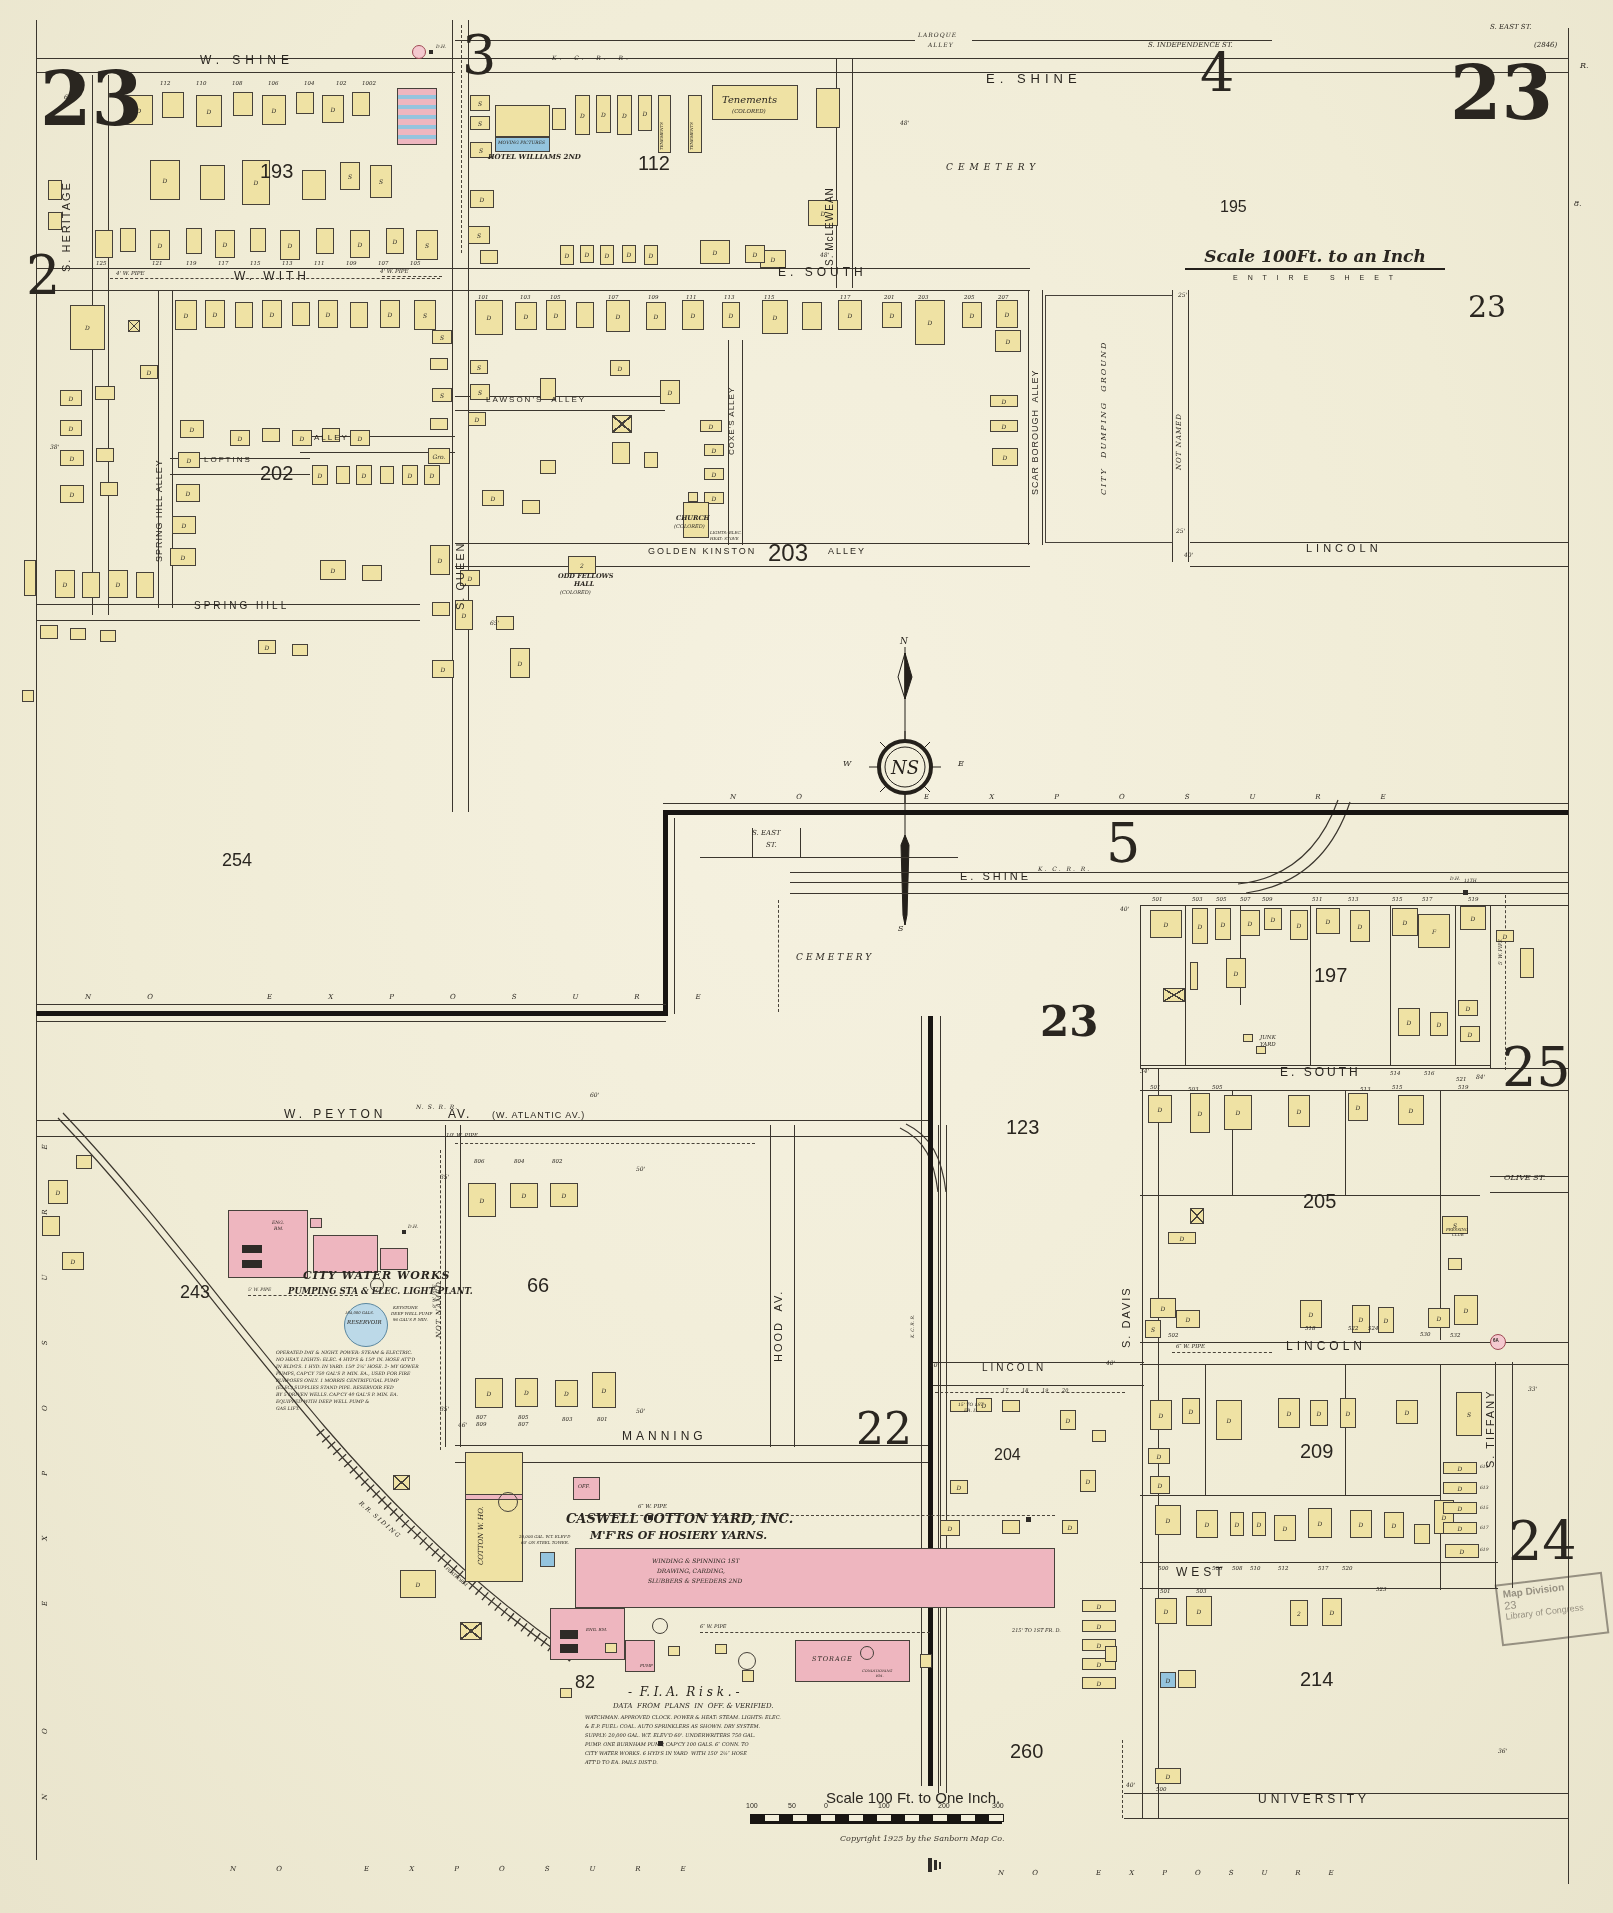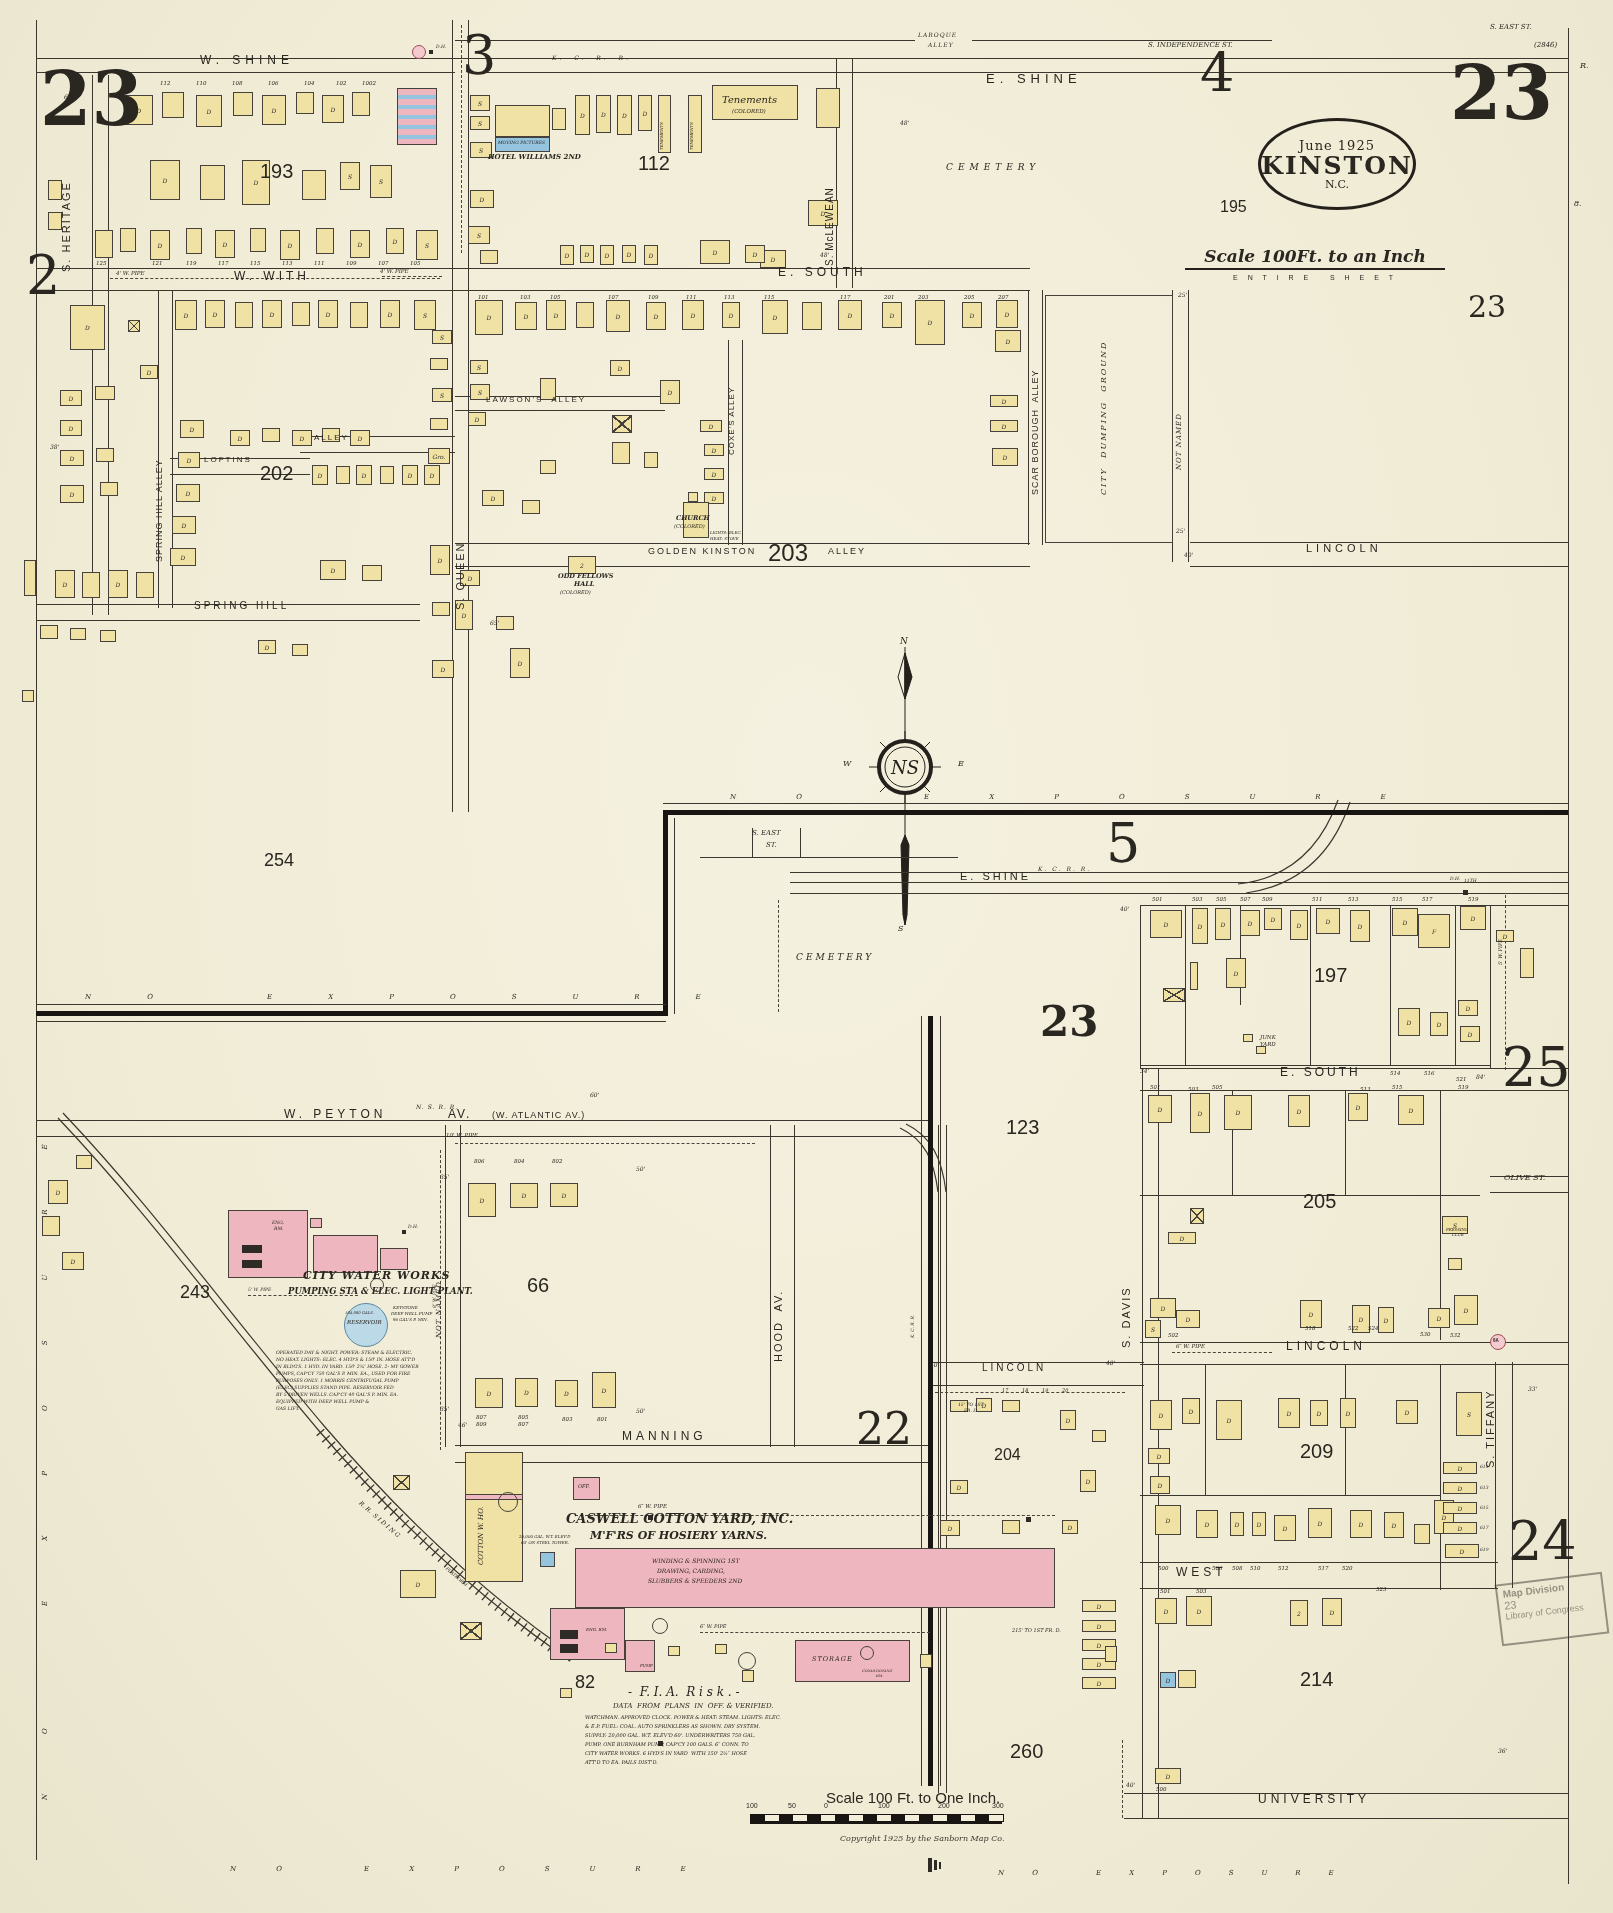--- a/index.html
+++ b/index.html
@@ -77,25 +77,20 @@
         <line x1="85" y1="107" x2="35" y2="157"></line>
       </g>
       <circle cx="60" cy="132" r="26" fill="#f2eeda" stroke-width="4"></circle>
       <circle cx="60" cy="132" r="20" fill="none" stroke-width="1"></circle>
       <text x="60" y="139" text-anchor="middle" font-family="DejaVu Serif,serif" font-style="italic" font-size="18" stroke="none">NS</text>
       <line x1="60" y1="158" x2="60" y2="290" stroke-width="1"></line>
       <polygon points="60,200 64,210 62,280 60,290 58,280 56,210"></polygon>
     </g>
   </svg>
 
-  <div id="title-oval">
-    <div class="d1">June 1925</div>
-    <div class="d2">KINSTON</div>
-    <div class="d3">N.C.</div>
-  </div>
   <div id="scale-head" class="lbl">Scale 100Ft. to an Inch</div>
   <div id="scale-sub" class="lbl">E N T I R E   S H E E T</div>
 
   <div id="scalebar-title" class="lbl">Scale 100 Ft. to One Inch.</div>
   <div id="scalebar"></div>
   <div id="scalebar2"></div>
   <div id="scalebar-ticks"></div>
   <div id="copyright" class="lbl">Copyright 1925 by the Sanborn Map Co.</div>
 
   <div id="stamp">
@@ -881,21 +876,21 @@
     <div class="lbl" style="left: 638px; top: 152px; font-size: 20px;">112</div>
     <div class="lbl" style="left: 1006px; top: 1116px; font-size: 20px;">123</div>
     <div class="lbl" style="left: 1314px; top: 964px; font-size: 20px;">197</div>
     <div class="lbl" style="left: 260px; top: 462px; font-size: 20px;">202</div>
     <div class="lbl" style="left: 768px; top: 540px; font-size: 24px;">203</div>
     <div class="lbl" style="left: 994px; top: 1446px; font-size: 16px;">204</div>
     <div class="lbl" style="left: 1303px; top: 1190px; font-size: 20px;">205</div>
     <div class="lbl" style="left: 1300px; top: 1440px; font-size: 20px;">209</div>
     <div class="lbl" style="left: 1300px; top: 1668px; font-size: 20px;">214</div>
     <div class="lbl" style="left: 180px; top: 1282px; font-size: 18px;">243</div>
-    <div class="lbl" style="left: 222px; top: 850px; font-size: 18px; margin-left: 42px;">254</div>
+    <div class="lbl" style="left: 222px; top: 850px; font-size: 18px;">254</div>
     <div class="lbl" style="left: 1010px; top: 1740px; font-size: 20px;">260</div>
     <div class="lbl" style="left: 527px; top: 1274px; font-size: 20px;">66</div>
     <div class="lbl" style="left: 575px; top: 1672px; font-size: 18px;">82</div>
     <div class="lbl" style="left: 200px; top: 54px; font-size: 12px; letter-spacing: 5px;">W. SHINE</div>
     <div class="lbl" style="left: 986px; top: 72px; font-size: 13px; letter-spacing: 5px;">E. SHINE</div>
     <div class="lbl" style="left: 960px; top: 870px; font-size: 11px; letter-spacing: 3px;">E. SHINE</div>
     <div class="lbl serif" style="left: 918px; top: 32px; font-size: 6px; letter-spacing: 1px; font-style: italic;">LAROQUE</div>
     <div class="lbl serif" style="left: 928px; top: 42px; font-size: 6px; letter-spacing: 1px; font-style: italic;">ALLEY</div>
     <div class="lbl serif" style="left: 1148px; top: 42px; font-size: 7px; font-style: italic;">S. INDEPENDENCE ST.</div>
     <div class="lbl serif" style="left: 1490px; top: 24px; font-size: 7px; font-style: italic;">S. EAST ST.</div>

